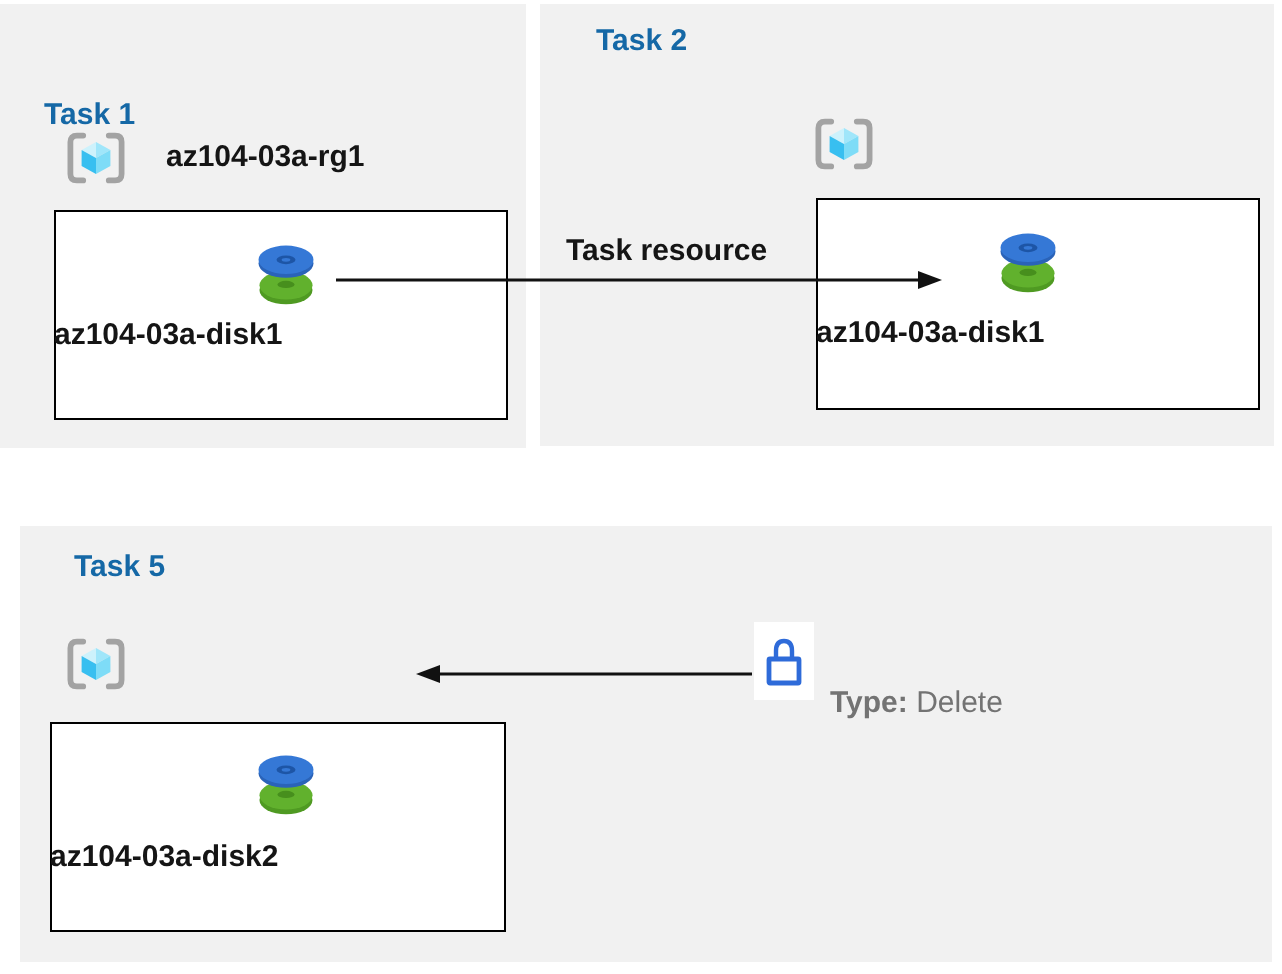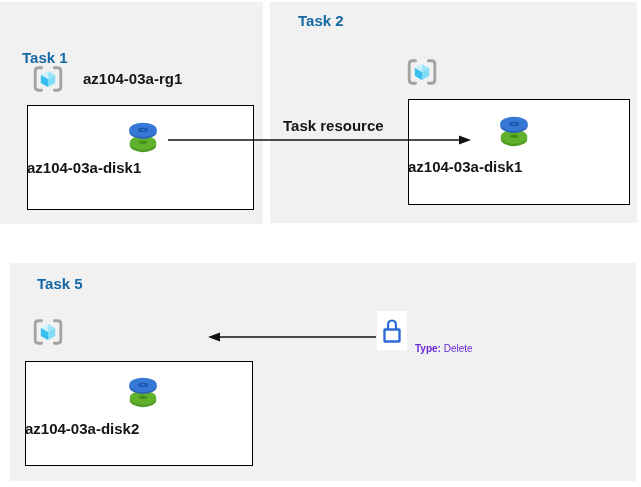--- a/index.html
+++ b/index.html
@@ -25,21 +25,21 @@
   .rg-label,.res-label,.move-label,.lock-name{
     font-size:15px;font-weight:700;color:#151515;white-space:nowrap;
   }
   .abs{position:absolute;}
   .inner-box{
     position:absolute;background:#ffffff;border:1.5px solid #000000;
     box-sizing:border-box;
   }
   .res-label{position:absolute;text-align:left;}
   .type-line{
-    position:absolute;font-size:10px;color:#6d28d9;white-space:nowrap;
+    position:absolute;font-size:15px;color:#737373;white-space:nowrap;
   }
   .type-line .t-bold{font-weight:700;}
   .lock-plate{
     position:absolute;background:#ffffff;display:flex;
     align-items:center;justify-content:center;
   }
   svg{display:block;}
   .bracket{stroke:var(--bracket-gray);stroke-width:3.6;fill:none;stroke-linecap:round;}
   .cube-tl{fill:#cdf2fc;} .cube-tr{fill:#a0e6fa;}
   .cube-bl{fill:#38bff0;} .cube-br{fill:#7edcf7;}

